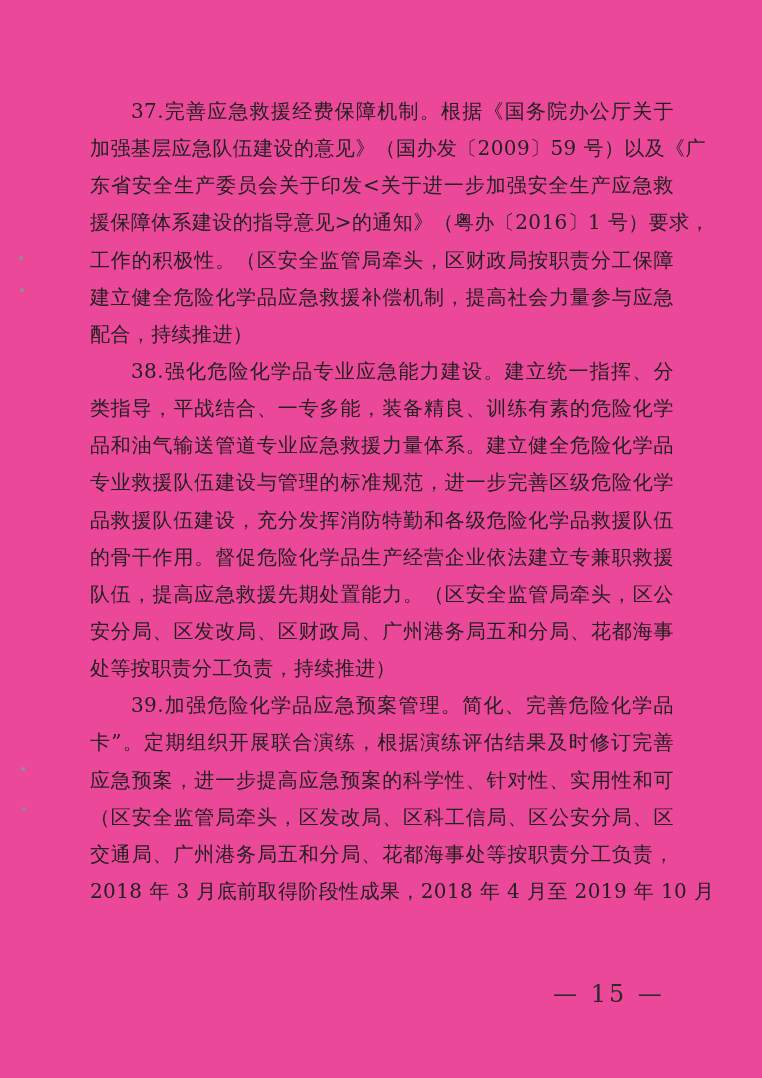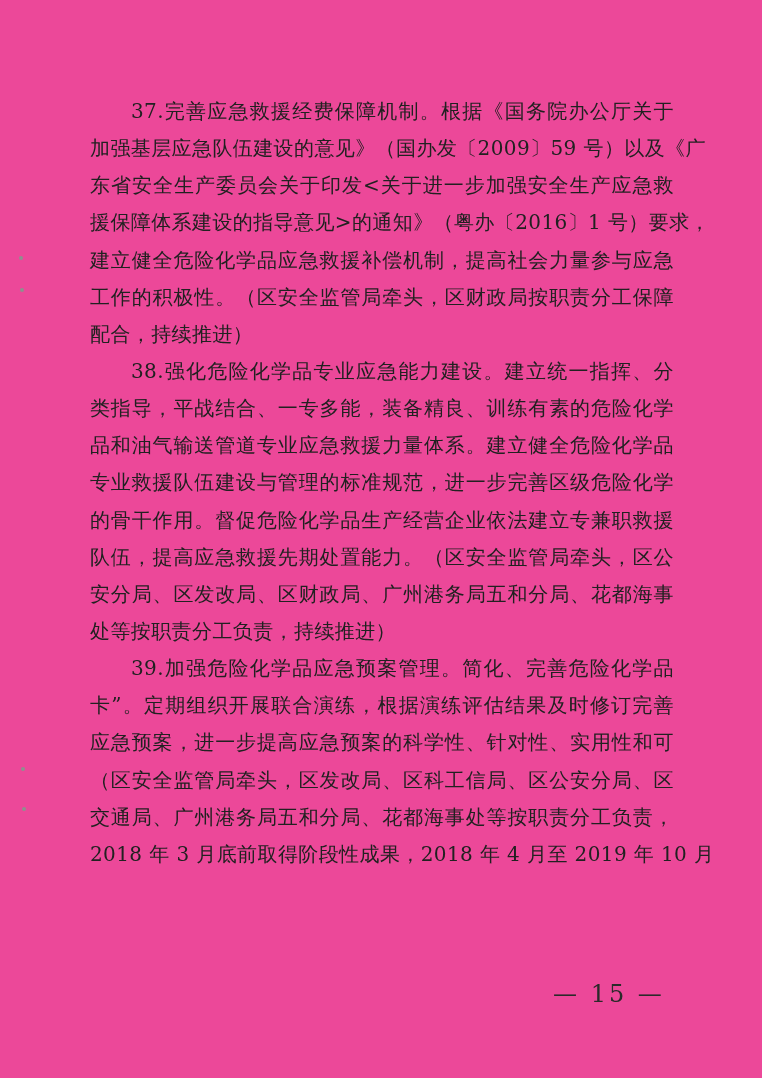--- a/index.html
+++ b/index.html
@@ -75,30 +75,31 @@
   <span class="dot d3"></span>
   <span class="dot d4"></span>
 
   <div class="text-block">
 
     <div class="para">
       <div class="line indent">37.完善应急救援经费保障机制。根据《国务院办公厅关于</div>
       <div class="line">加强基层应急队伍建设的意见》（国办发〔2009〕59 号）以及《广</div>
       <div class="line">东省安全生产委员会关于印发&lt;关于进一步加强安全生产应急救</div>
       <div class="line">援保障体系建设的指导意见&gt;的通知》（粤办〔2016〕1 号）要求，</div>
+      <div class="line">工作的积极性。（区安全监管局牵头，区财政局按职责分工保障</div>
       <div class="line">建立健全危险化学品应急救援补偿机制，提高社会力量参与应急</div>
-      <div class="line">工作的积极性。（区安全监管局牵头，区财政局按职责分工保障</div>
       <div class="line short">配合，持续推进）</div>
     </div>
 
     <div class="para">
       <div class="line indent">38.强化危险化学品专业应急能力建设。建立统一指挥、分</div>
       <div class="line">类指导，平战结合、一专多能，装备精良、训练有素的危险化学</div>
       <div class="line">品和油气输送管道专业应急救援力量体系。建立健全危险化学品</div>
       <div class="line">专业救援队伍建设与管理的标准规范，进一步完善区级危险化学</div>
+      <div class="line">品救援队伍建设，充分发挥消防特勤和各级危险化学品救援队伍</div>
       <div class="line">的骨干作用。督促危险化学品生产经营企业依法建立专兼职救援</div>
       <div class="line">队伍，提高应急救援先期处置能力。（区安全监管局牵头，区公</div>
       <div class="line">安分局、区发改局、区财政局、广州港务局五和分局、花都海事</div>
       <div class="line short">处等按职责分工负责，持续推进）</div>
     </div>
 
     <div class="para">
       <div class="line indent">39.加强危险化学品应急预案管理。简化、完善危险化学品</div>
       <div class="line">卡”。定期组织开展联合演练，根据演练评估结果及时修订完善</div>
       <div class="line">应急预案，进一步提高应急预案的科学性、针对性、实用性和可</div>

